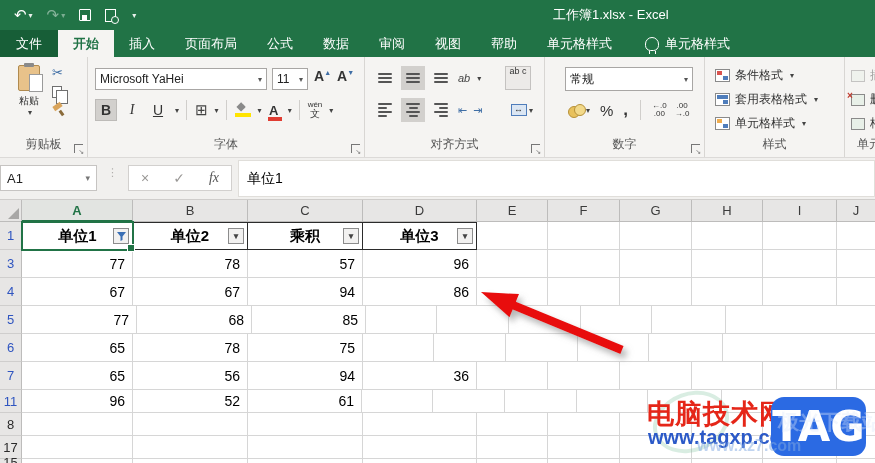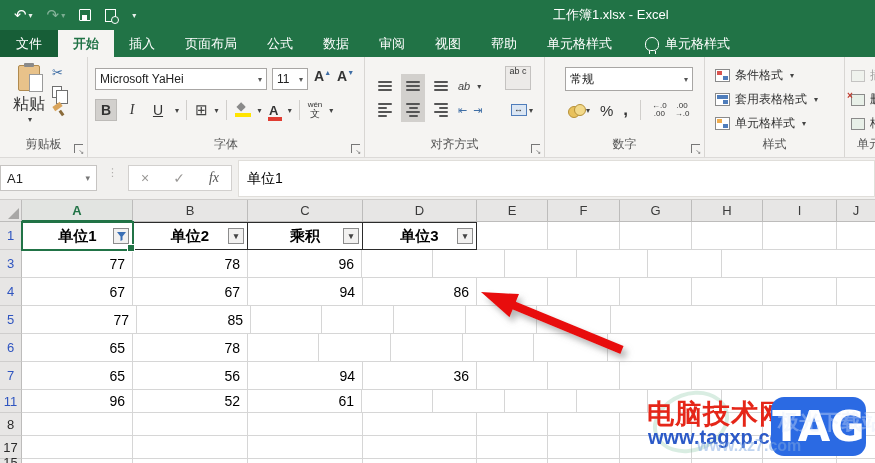--- a/index.html
+++ b/index.html
@@ -36,21 +36,21 @@
   .rbtn { display:inline-flex; align-items:center; justify-content:center; cursor:pointer; border:1px solid transparent; }
   .pressed { background:#d2d0cd; border:1px solid #bdbbb8; }
   .dd { font-size:8px; color:#444; margin-left:2px; }
 
   
   .g-clip { left:0; width:88px; }
   .pastebig { position:absolute; left:8px; top:8px; width:42px; text-align:center; cursor:pointer; }
   .clipicon { width:22px; height:26px; background:#e8c28a; border:1px solid #b08a4f; border-radius:2px; margin:0 auto; position:relative; }
   .clipicon::before { content:""; position:absolute; left:5px; top:-3px; width:10px; height:4px; background:#8a8a8a; border-radius:1px; }
   .clipicon::after { content:""; position:absolute; right:-4px; bottom:-2px; width:12px; height:16px; background:#fff; border:1px solid #9a9a9a; }
-  .paste-label { font-size:16px; margin-top:3px; color:#333; }
+  .paste-label { font-size:10px; margin-top:3px; color:#333; }
   .clip-minis { position:absolute; left:52px; top:8px; display:flex; flex-direction:column; gap:6px; font-size:13px; }
   .scissors { color:#3f6ea5; }
   .copyicon { width:10px; height:12px; border:1px solid #6f6f6f; background:#fff; position:relative; }
   .copyicon::after { content:""; position:absolute; left:3px; top:3px; width:10px; height:12px; border:1px solid #6f6f6f; background:#fff; }
   .brushicon { width:12px; height:12px; position:relative; }
   .brushicon::before { content:""; position:absolute; left:1px; top:0; width:9px; height:5px; background:#d9a45b; transform:rotate(-35deg); }
   .brushicon::after { content:""; position:absolute; left:8px; top:6px; width:3px; height:6px; background:#8a6b3a; transform:rotate(-35deg); }
 
   
   .g-font { left:88px; width:277px; }
@@ -69,21 +69,21 @@
   .fillicon::before { content:"◆"; position:absolute; left:2px; top:-4px; font-size:12px; color:#8a8a8a; }
   .fillbar { position:absolute; left:0; bottom:0; width:16px; height:4px; background:#ffe400; }
   .fcolor { position:relative; font-weight:bold; font-size:13px; width:16px; text-align:center; }
   .redbar { position:absolute; left:1px; bottom:-3px; width:14px; height:4px; background:#e03c32; }
   .pinyin { display:flex; flex-direction:column; align-items:center; line-height:1; font-size:8px; color:#333; }
   .pinyin .zh { font-size:10px; }
 
   
   .g-align { left:365px; width:180px; }
   .alignrow { position:absolute; left:8px; display:flex; align-items:center; gap:4px; }
-  .ar1 { top:17px; } .ar2 { top:41px; }
+  .ar1 { top:9px; } .ar2 { top:41px; }
   .albtn { width:24px; height:24px; display:flex; flex-direction:column; align-items:center; justify-content:center; gap:2px; cursor:pointer; border:1px solid transparent; }
   .albtn i { display:block; height:2px; background:#555; border-radius:1px; }
   .al-full i { width:14px; } .al-l i:nth-child(even){ width:9px; margin-right:5px; } .al-l i:nth-child(odd){ width:14px; }
   .al-c i:nth-child(even){ width:9px; } .al-c i:nth-child(odd){ width:14px; }
   .al-r i:nth-child(even){ width:9px; margin-left:5px; } .al-r i:nth-child(odd){ width:14px; }
   .orient { font-size:11px; font-style:italic; color:#444; }
   .wrapbtn { position:absolute; left:140px; top:9px; width:26px; height:24px; font-size:9px; line-height:1; text-align:center; border:1px solid #c4c2c0; background:#eceae8; }
   .mergebtn { position:absolute; left:140px; top:41px; width:34px; height:24px; display:flex; align-items:center; justify-content:center; border:1px solid transparent; }
   .mergeicon { width:16px; height:12px; border:1px solid #4f7dbb; position:relative; background:#dbe6f3; }
   .mergeicon::after { content:"↔"; position:absolute; left:2px; top:-1px; font-size:9px; color:#333; }
@@ -437,20 +437,21 @@
       <div class="cell w-g h28"></div>
       <div class="cell w-h h28"></div>
       <div class="cell w-i h28"></div>
       <div class="cell w-j h28"></div>
     </div>
 
     <div class="srow h28">
       <div class="rowhdr w-rh rn-blue">3</div>
       <div class="cell datacell w-a">77</div>
       <div class="cell datacell w-b">78</div>
+      <div class="cell datacell w-c">57</div>
       <div class="cell datacell w-d">96</div>
       <div class="cell w-e"></div>
         <div class="cell w-f"></div>
         <div class="cell w-g"></div>
         <div class="cell w-h"></div>
         <div class="cell w-i"></div>
         <div class="cell w-j"></div>
     </div>
     <div class="srow h28">
       <div class="rowhdr w-rh rn-blue">4</div>
@@ -461,32 +462,34 @@
       <div class="cell w-e"></div>
         <div class="cell w-f"></div>
         <div class="cell w-g"></div>
         <div class="cell w-h"></div>
         <div class="cell w-i"></div>
         <div class="cell w-j"></div>
     </div>
     <div class="srow h28">
       <div class="rowhdr w-rh rn-blue">5</div>
       <div class="cell datacell w-b">77</div>
+      <div class="cell datacell w-c">68</div>
       <div class="cell datacell w-d">85</div>
       <div class="cell w-e"></div>
         <div class="cell w-f"></div>
         <div class="cell w-g"></div>
         <div class="cell w-h"></div>
         <div class="cell w-i"></div>
         <div class="cell w-j"></div>
     </div>
     <div class="srow h28">
       <div class="rowhdr w-rh rn-blue">6</div>
       <div class="cell datacell w-a">65</div>
       <div class="cell datacell w-b">78</div>
+      <div class="cell datacell w-c">75</div>
       <div class="cell w-e"></div>
         <div class="cell w-f"></div>
         <div class="cell w-g"></div>
         <div class="cell w-h"></div>
         <div class="cell w-i"></div>
         <div class="cell w-j"></div>
     </div>
     <div class="srow h28">
       <div class="rowhdr w-rh rn-blue">7</div>
       <div class="cell datacell w-a">65</div>

